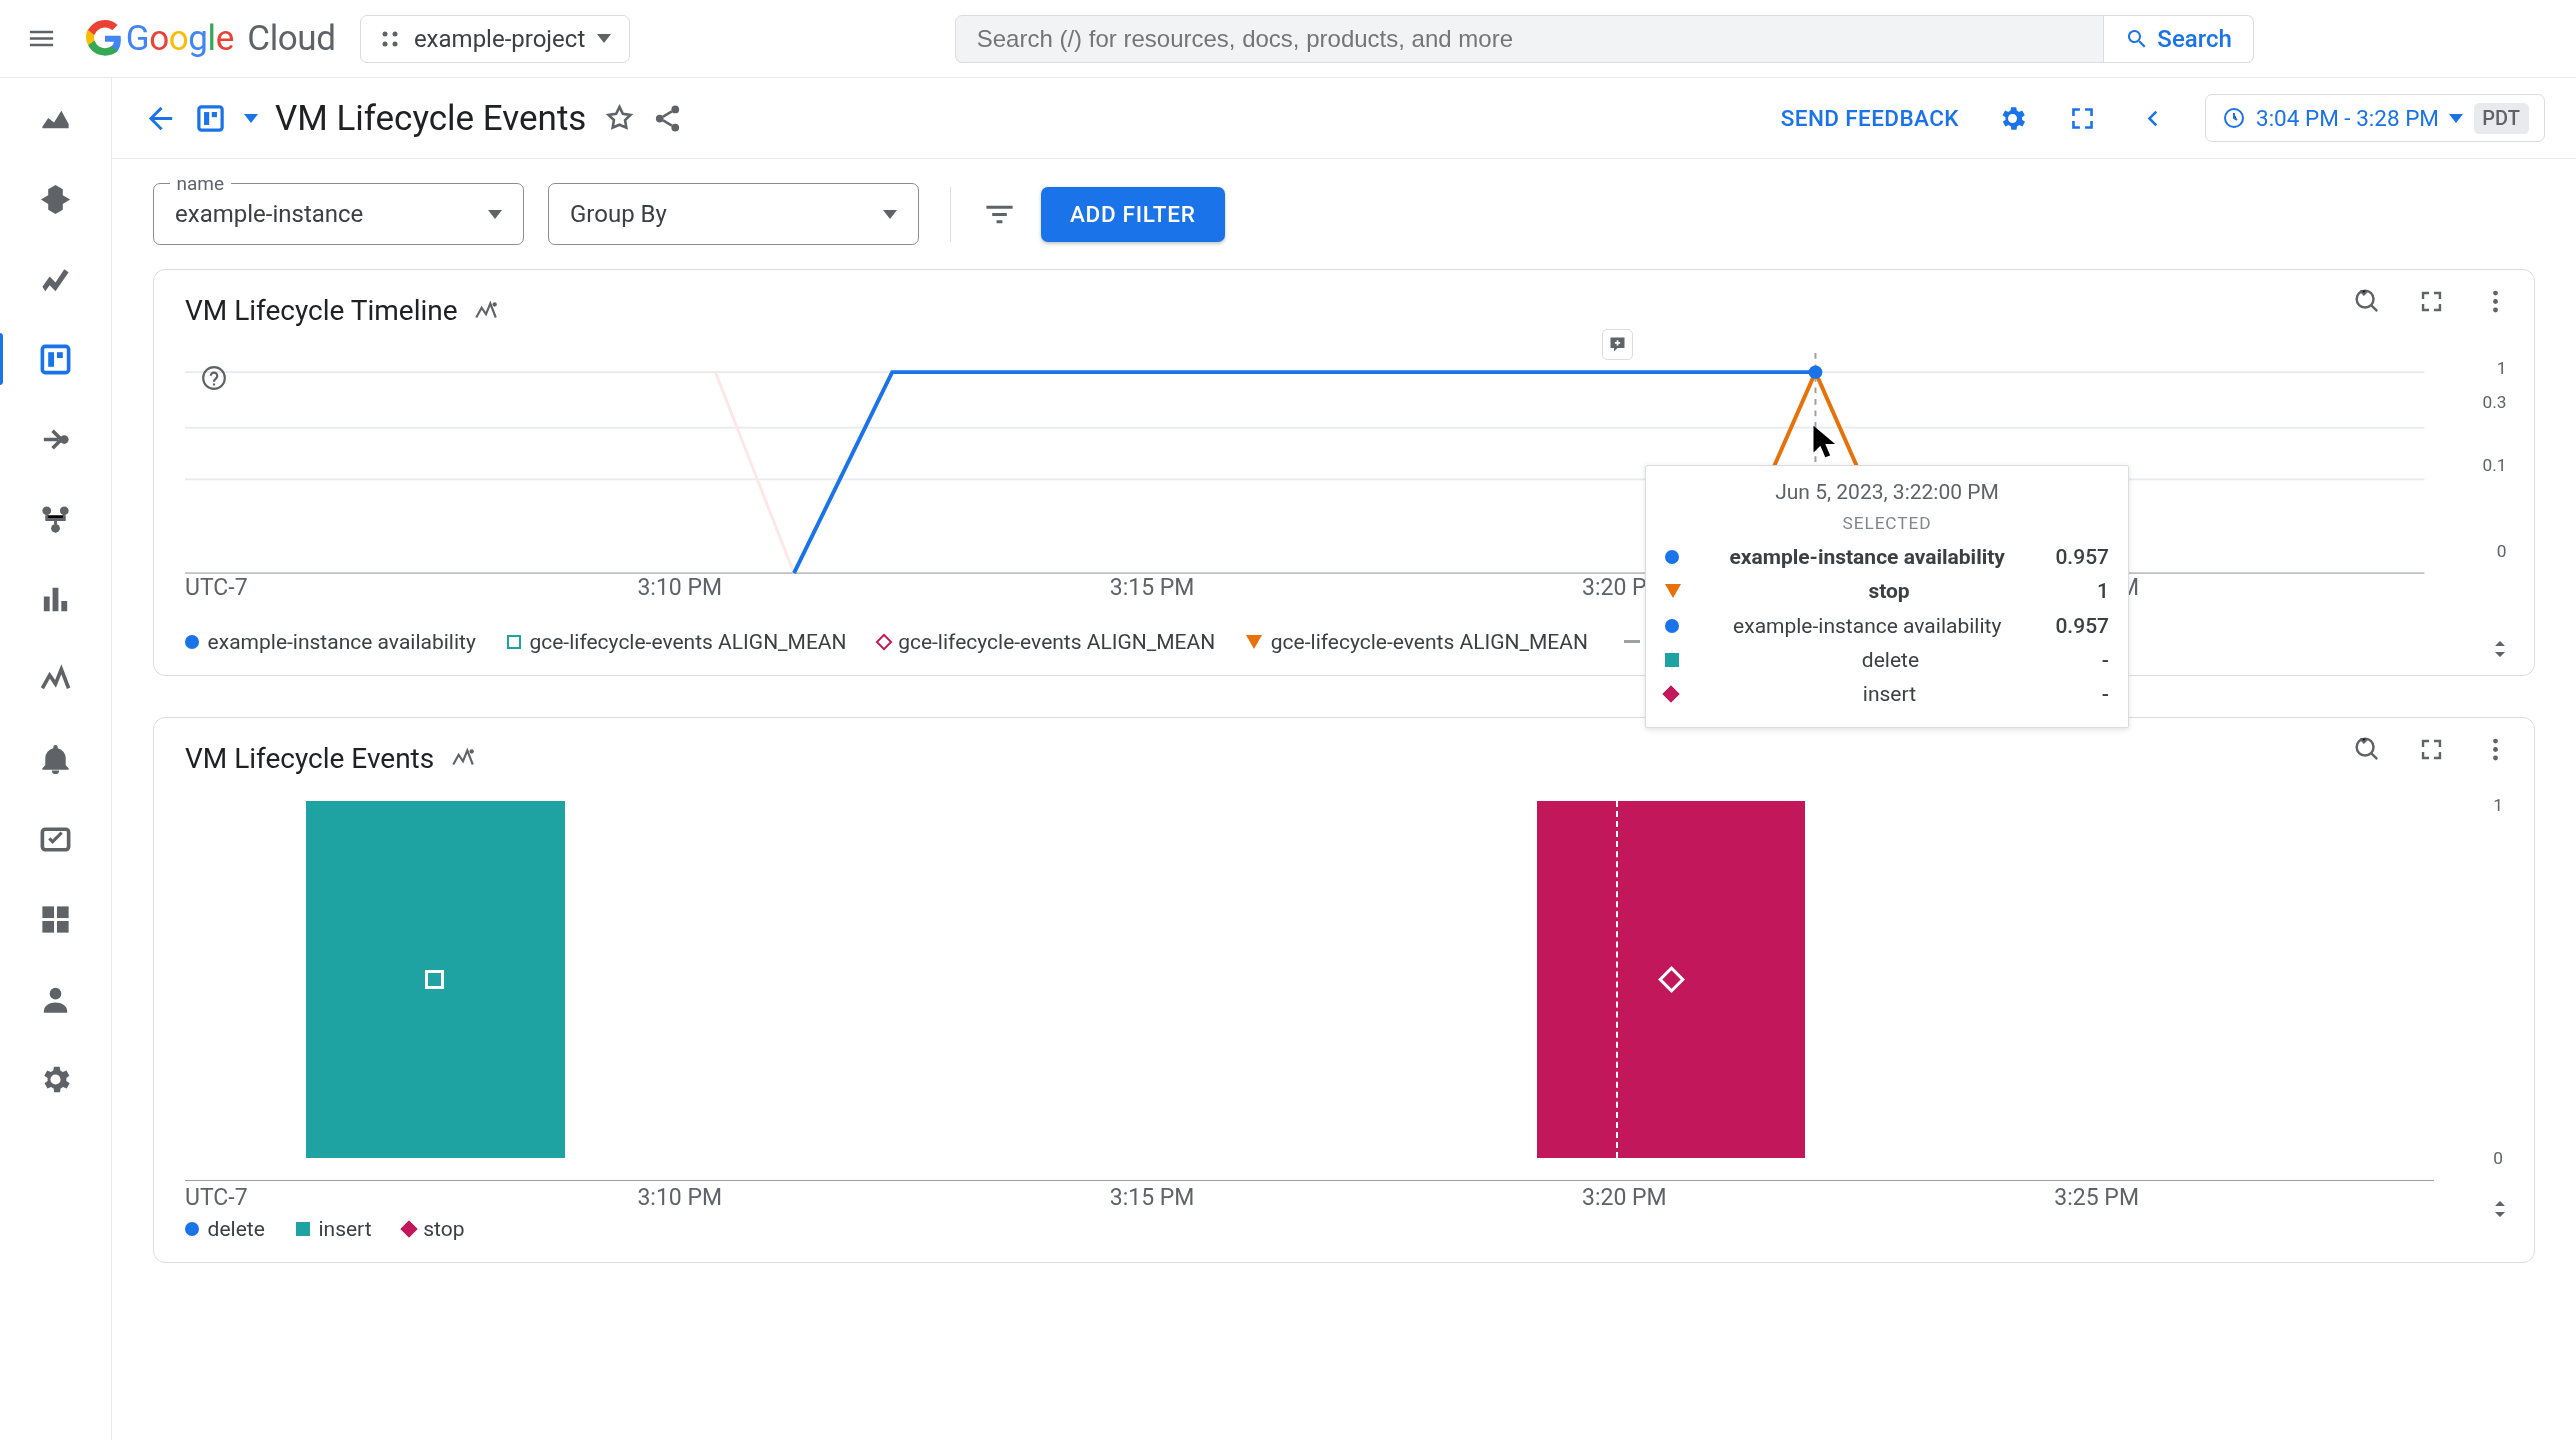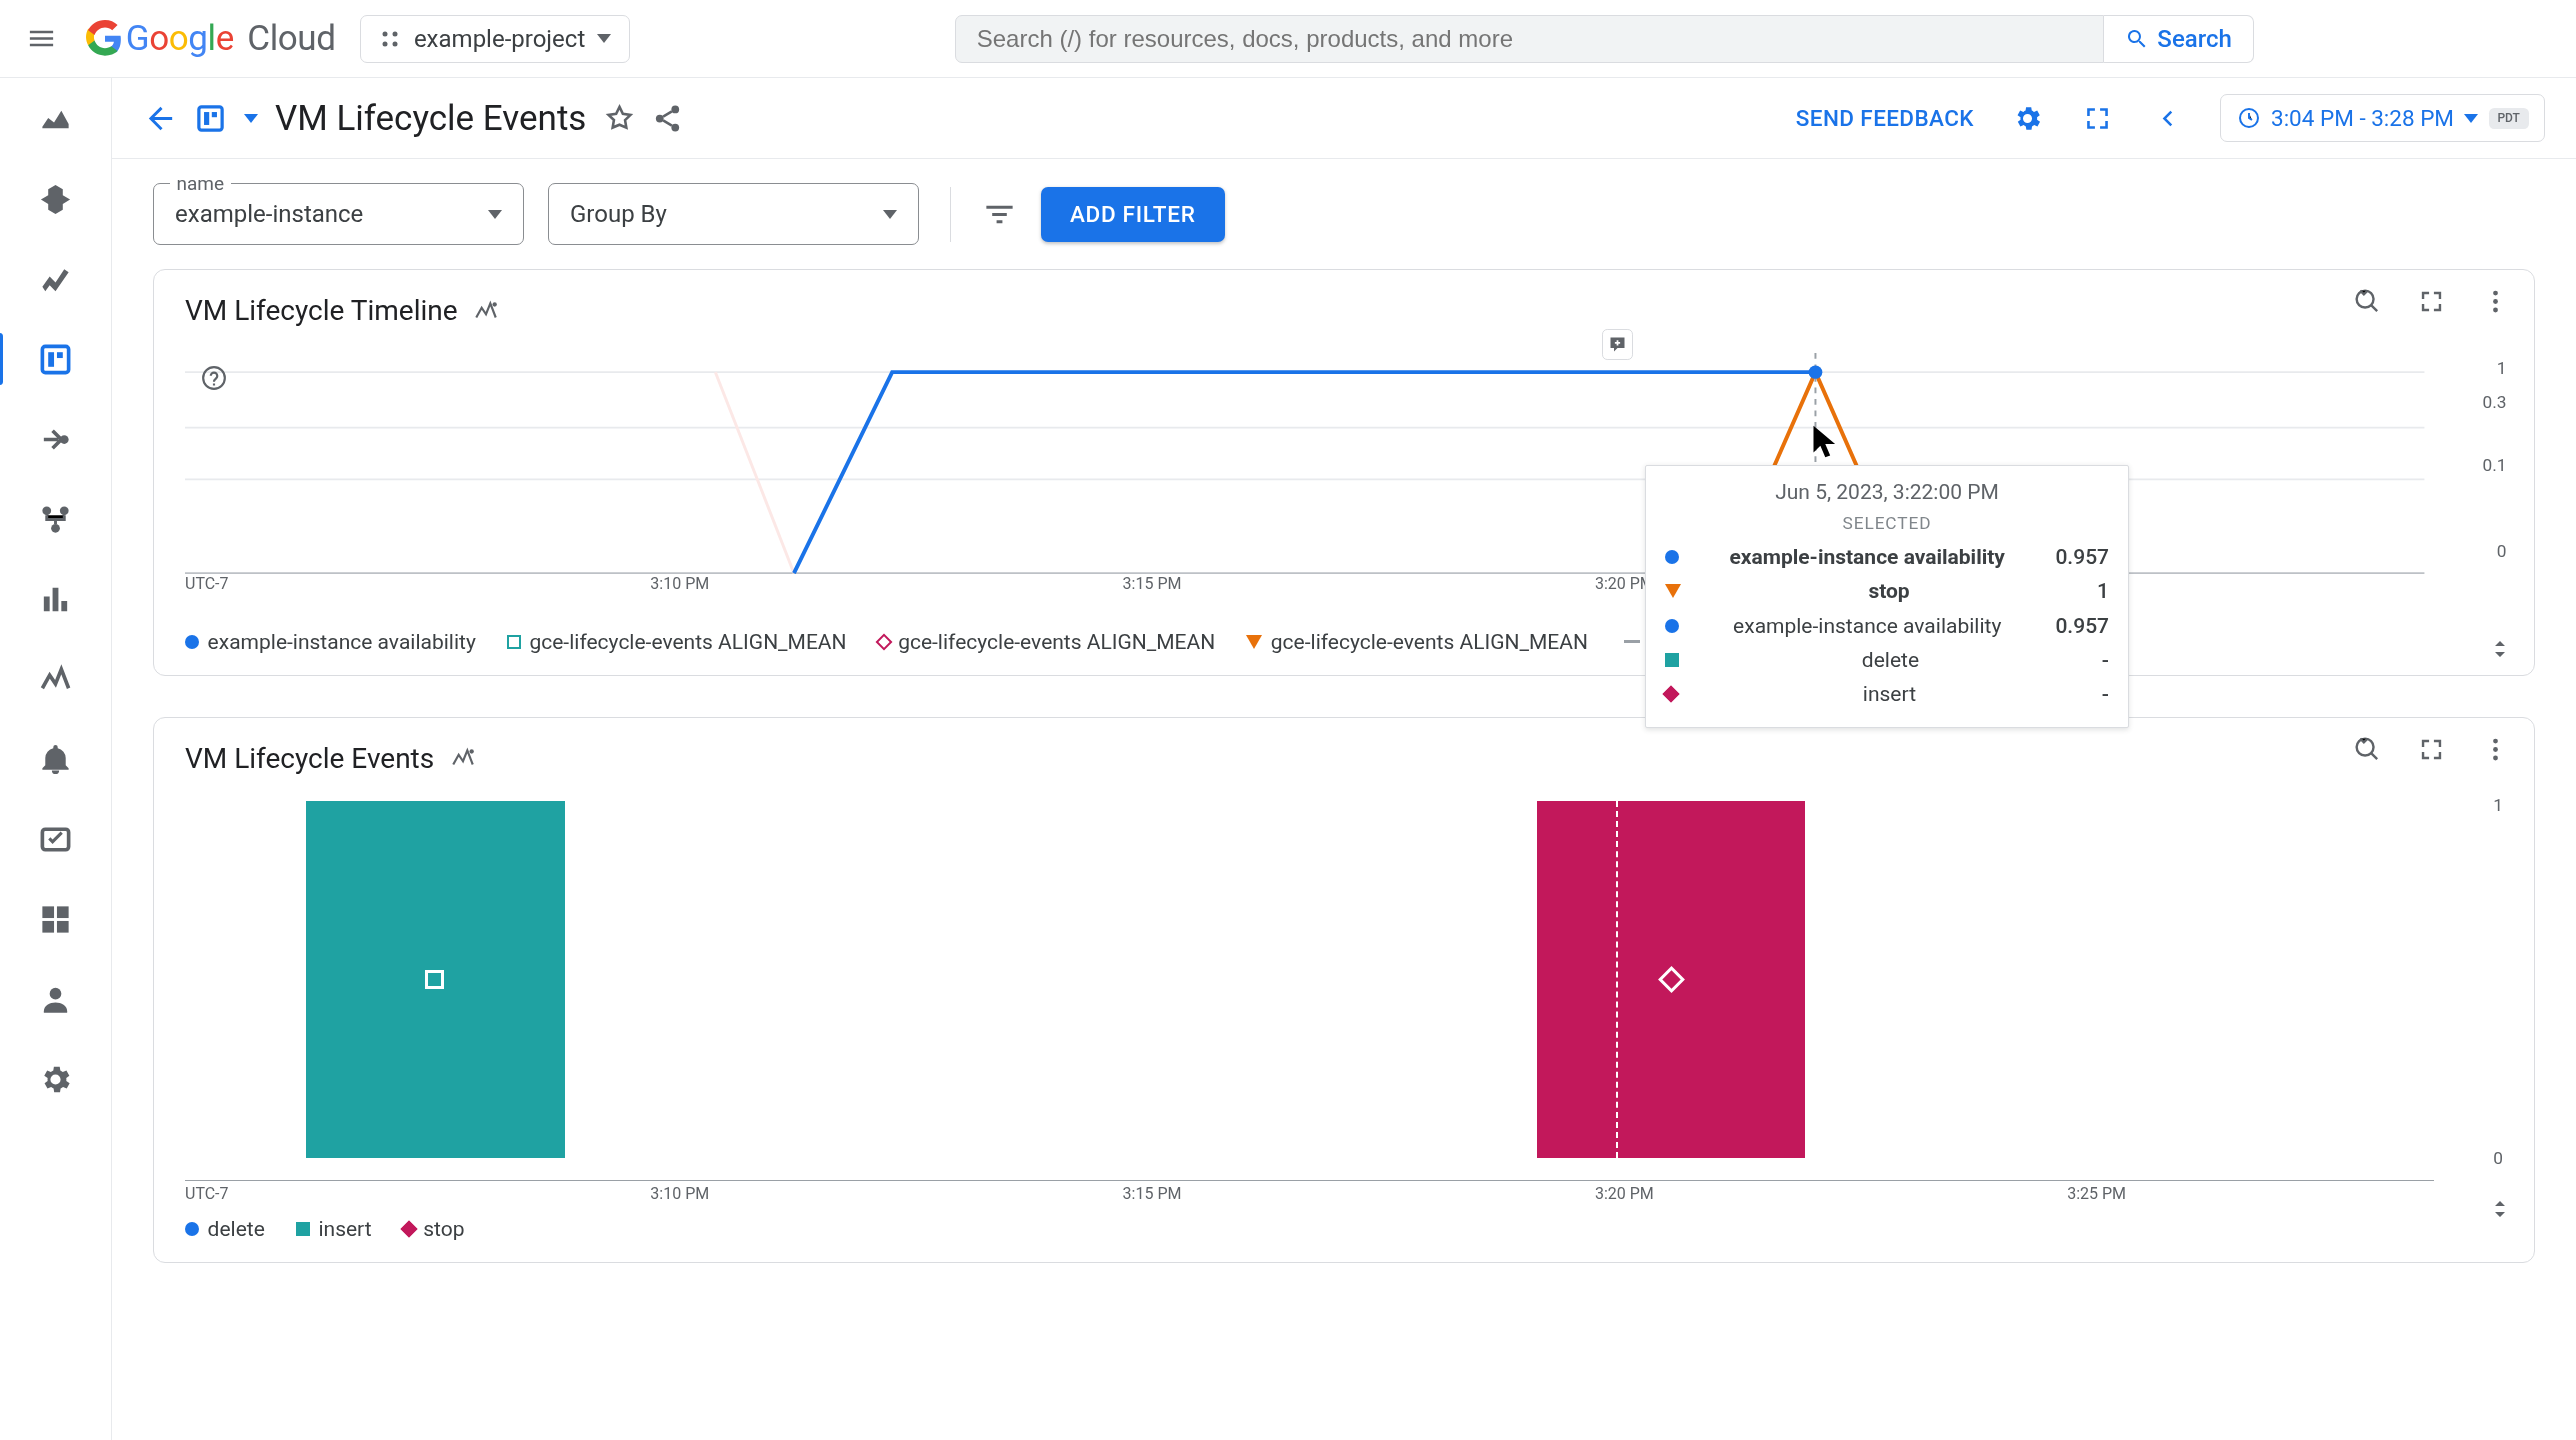--- a/index.html
+++ b/index.html
@@ -60,21 +60,21 @@
   .dash-icon { width:31px; height:31px; color:#1a73e8; }
   .page-title { font-size:35px; color:#202124; }
   .star-ico, .share-ico { width:31px; height:31px; color:#5f6368; cursor:pointer; }
   .hdr-spacer { flex:1; }
   .send-fb { color:#1a73e8; font-size:22.5px; font-weight:500; letter-spacing:0.4px; cursor:pointer; }
   .gear-ico, .full-ico, .chev-left-ico { width:31px; height:31px; color:#1a73e8; cursor:pointer; margin-left:21px; }
   .timerange {
     margin-left:21px; height:48px; border:0.9px solid #dadce0; border-radius:7px; display:flex; align-items:center; gap:10.4px;
     padding:0 15.5px; color:#1a73e8; font-size:22.5px; cursor:pointer;
   }
-  .tz-badge { background:#e8eaed; color:#5f6368; font-size:12px; font-weight:500; padding:3.5px 8.6px; border-radius:5.2px; }
+  .tz-badge { background:#e8eaed; color:#5f6368; font-size:20px; font-weight:500; padding:3.5px 8.6px; border-radius:5.2px; }
 
   
   .filterrow {
     display:flex; align-items:center; gap:24px; padding:24px 41px;
   }
   .dropdown {
     height:62px; border:0.9px solid #8a8d91; border-radius:7px; display:flex; align-items:center; justify-content:space-between;
     padding:0 21px; font-size:24px; color:#3c4043; cursor:pointer; position:relative;
   }
   .dd-groupby { width:371px; }
@@ -138,21 +138,21 @@
   .bar-region { position:absolute; top:0; bottom:22.5px; }
   .bar-teal { background:#1fa2a2; }
   .bar-mag  { background:#c2185b; }
   .ev-xaxis { position:absolute; left:0; right:69px; bottom:0; height:0.9px; background:#9aa0a6; }
   .ev-ylabel { position:absolute; right:0; font-size:17.3px; color:#5f6368; }
   .diam-mark { position:absolute; width:19px; height:19px; border:3.5px solid #fff; transform:rotate(45deg); }
   .sq-mark { position:absolute; width:19px; height:19px; border:3.5px solid #fff; }
   .ev-crosshair { position:absolute; width:0; top:0; bottom:22.5px; border-left:2.6px dashed #fff; }
 
   .xaxis-ticks { position:absolute; left:0; right:69px; bottom:-24px; height:21px; }
-  .xt { position:absolute; font-size:16px; color:#5f6368; transform:translateX(-50%); }
+  .xt { position:absolute; font-size:23px; color:#5f6368; transform:translateX(-50%); }
   .xt.first { transform:none; }
 </style>
 </head>
 <body>
 
 <div class="topbar">
   <div class="hamburger">
     <svg viewBox="0 0 24 24" width="31" height="31">
         <path fill="#5f6368" d="M3 6h18v2H3zM3 11h18v2H3zM3 16h18v2H3z"></path>
       </svg>

